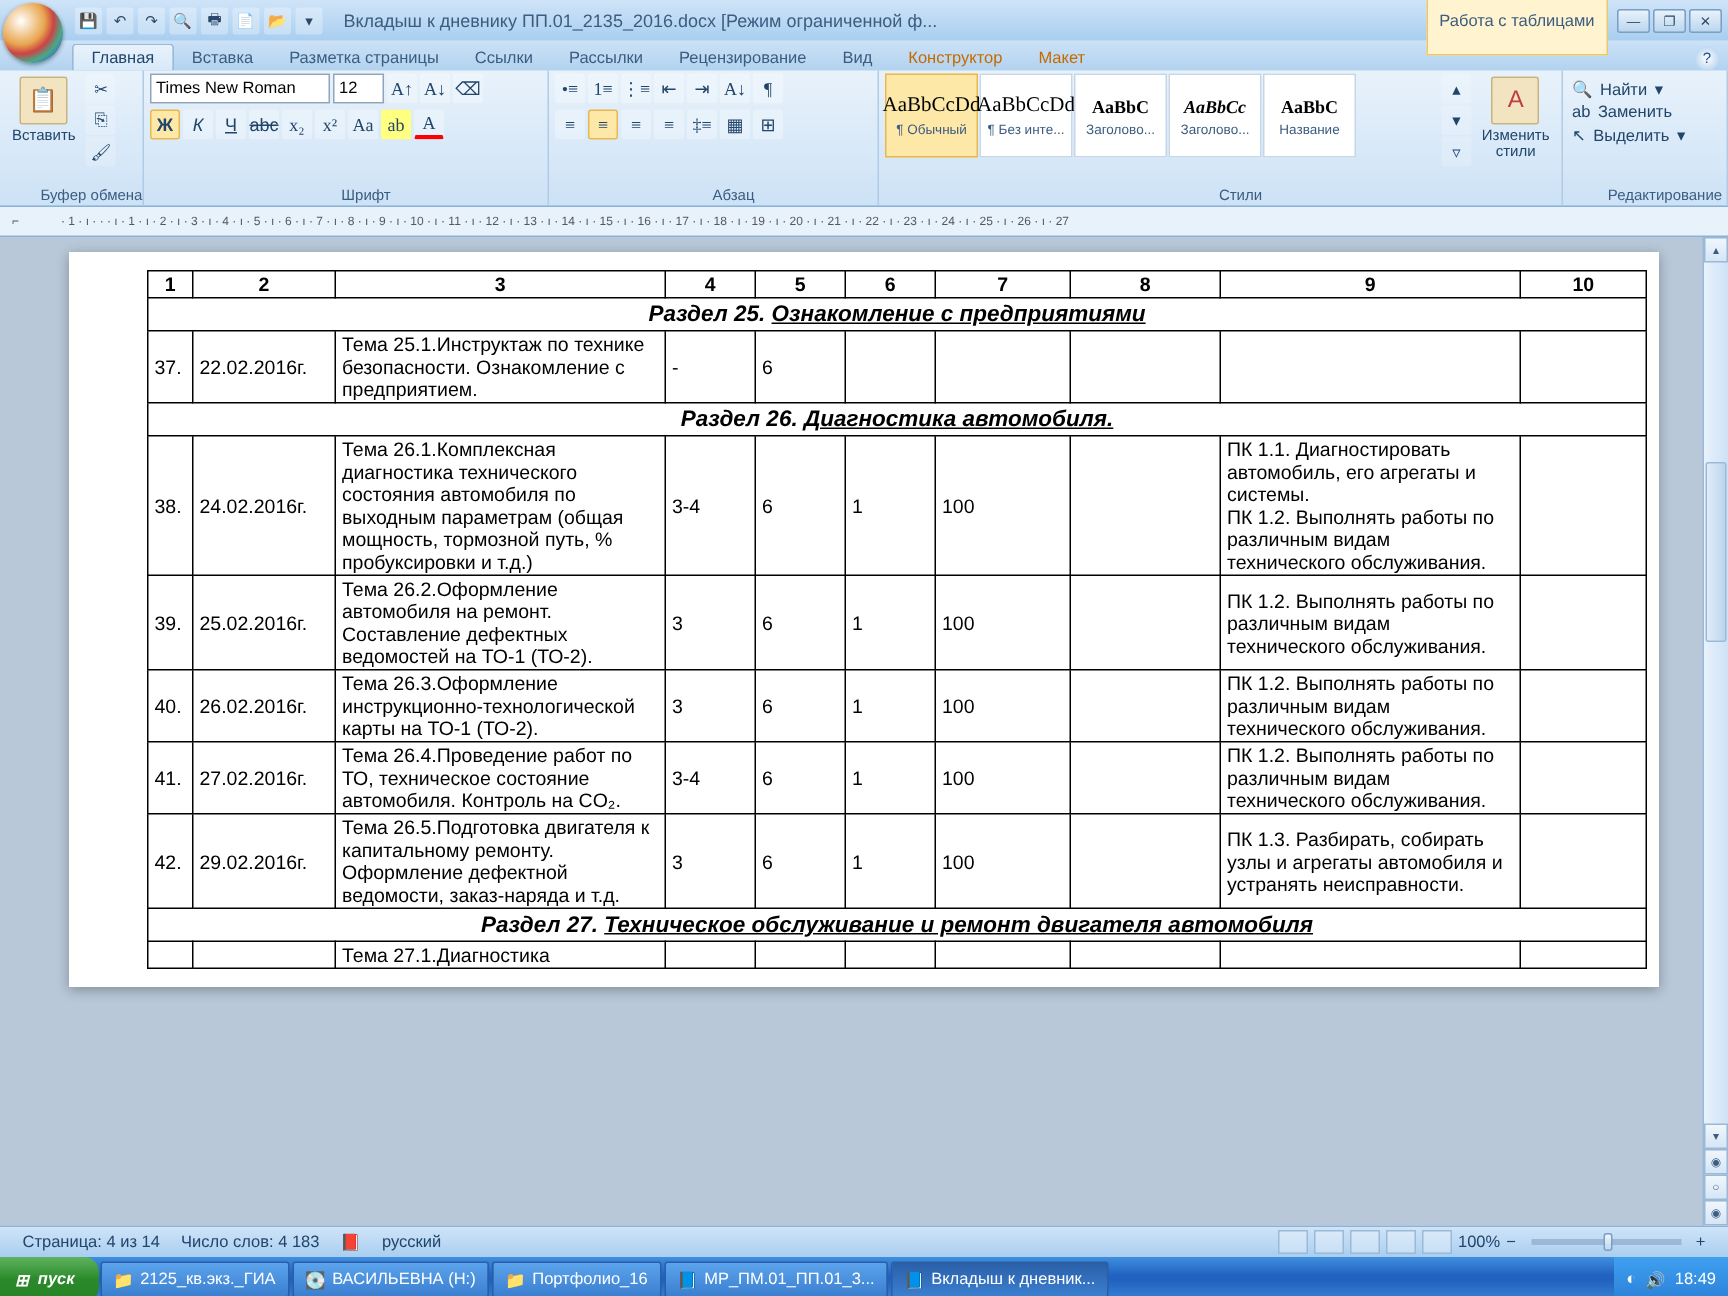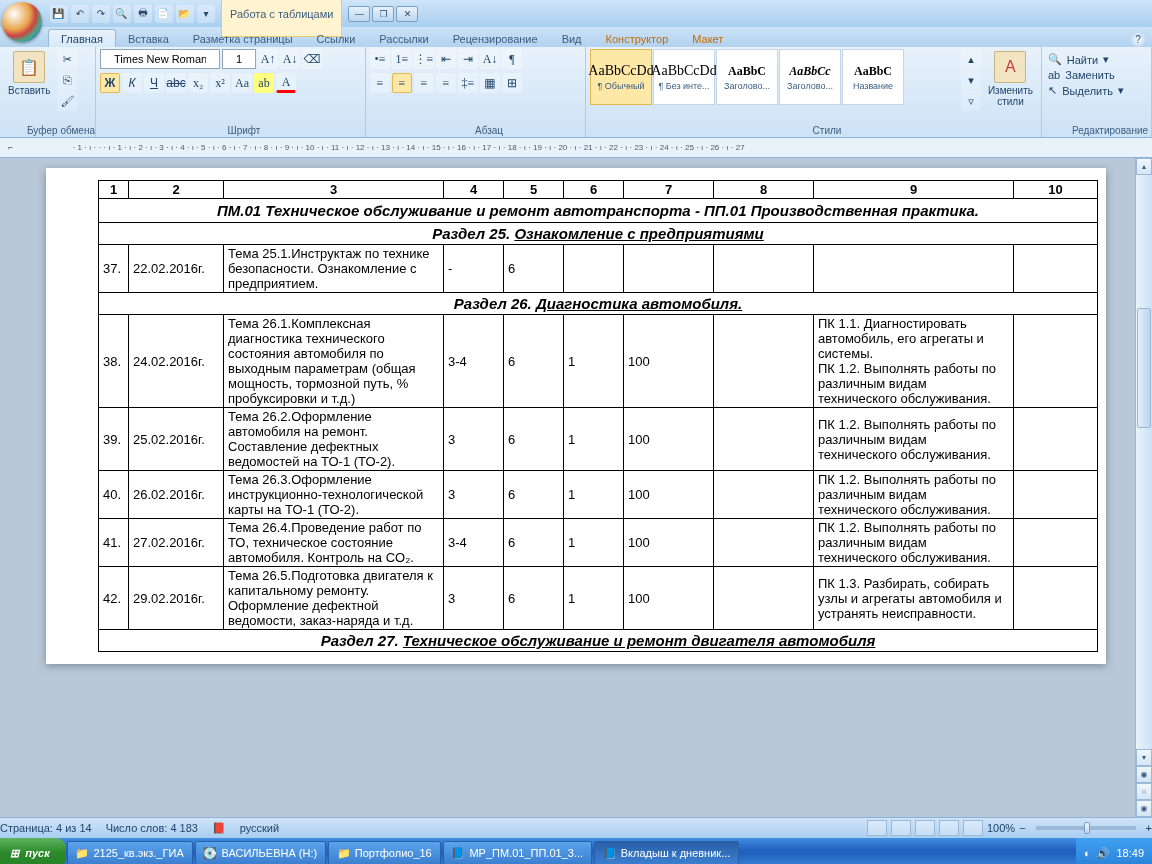--- a/index.html
+++ b/index.html
@@ -18,21 +18,21 @@
 .help-btn{margin-left:auto;margin-right:6px;width:16px;height:16px;background:radial-gradient(circle,#fff,#a3c8ed);border-radius:50%;display:flex;align-items:center;justify-content:center;font-size:10px;color:#1e5189;}
 .ribbon{height:91px;background:linear-gradient(#e8f2fb,#cde2f6);border-bottom:1px solid #8db2d8;display:flex;}
 .ribbon-group{border-right:1px solid #b0cbe6;padding:2px 4px;display:flex;flex-direction:column;position:relative;}
 .group-label{position:absolute;bottom:1px;left:0;right:0;text-align:center;font-size:10px;color:#3b5d80;margin-left:27px;}
 .group-body{flex:1;display:flex;align-items:flex-start;gap:3px;}
 .big-btn{display:flex;flex-direction:column;align-items:center;gap:2px;padding:2px 4px;font-size:10px;color:#21456b;}
 .big-btn-icon{width:32px;height:32px;background:#f2e4c0;border:1px solid #c8b480;border-radius:2px;display:flex;align-items:center;justify-content:center;font-size:16px;}
 .small-col{display:flex;flex-direction:column;gap:1px;}
 .small-btn{width:20px;height:20px;background:rgba(255,255,255,0.2);border-radius:2px;display:flex;align-items:center;justify-content:center;font-size:11px;color:#21456b;}
 .font-row{display:flex;gap:2px;align-items:center;}
-.font-sel{height:20px;background:#fff;border:1px solid #8fa5bc;font-size:11px;padding:1px 13px;}
+.font-sel{height:20px;background:#fff;border:1px solid #8fa5bc;font-size:11px;padding:1px 3px;}
 .fmt-btn{width:20px;height:20px;background:rgba(255,255,255,0.3);border:1px solid transparent;border-radius:2px;display:flex;align-items:center;justify-content:center;font-size:12px;color:#21456b;font-family:"Times New Roman",serif;}
 .fmt-btn.sel{background:#fde8a8;border-color:#e8b850;}
 .styles-gallery{display:flex;gap:1px;flex:1;}
 .style-item{width:62px;height:56px;background:#fff;border:1px solid #c5d6e8;display:flex;flex-direction:column;align-items:center;justify-content:center;font-size:9px;color:#3b5d80;}
 .style-item.sel{border-color:#e8b850;background:#fde8a8;}
 .style-sample{font-family:"Times New Roman",serif;font-size:14px;color:#000;margin-bottom:2px;}
 .style-sample.hd{font-weight:bold;font-size:12px;}
 .ruler-row{height:20px;background:#e8f2fb;border-bottom:1px solid #8db2d8;display:flex;align-items:center;font-size:8px;color:#556;position:relative;}
 .doc-area{height:659px;background:#b8c8d8;overflow:auto;position:relative;}
 .page{width:1060px;margin:10px auto 40px;background:#fff;box-shadow:0 2px 8px rgba(0,0,0,.3);padding:12px 2px;}
@@ -41,21 +41,21 @@
 .doc-table th{font-weight:normal;text-align:center;font-weight:bold;}
 .hdr-row td{text-align:center;font-style:italic;font-weight:bold;font-size:15px;padding:3px;}
 .section-row td{text-align:center;font-style:italic;font-weight:bold;font-size:15px;padding:2px;}
 .section-row .ul{text-decoration:underline;}
 .num{text-align:left;}
 .pk{font-size:10px;}
 .scroll-v{position:absolute;right:0;top:0;bottom:0;width:17px;background:linear-gradient(90deg,#e8f2fb,#cde2f6);border-left:1px solid #9bb8d6;}
 .sv-btn{height:17px;background:linear-gradient(#f0f6fc,#d5e6f6);border:1px solid #9bb8d6;display:flex;align-items:center;justify-content:center;font-size:8px;color:#3b5d80;}
 .sv-thumb{position:absolute;top:150px;left:1px;right:1px;height:120px;background:linear-gradient(90deg,#e0ecf8,#bcd6ee);border:1px solid #9bb8d6;border-radius:2px;}
 .sv-bot{position:absolute;bottom:0;left:0;right:0;}
-.statusbar{height:21px;background:linear-gradient(#cfe4f8,#a9cef0);border-top:1px solid #8db2d8;display:flex;align-items:center;font-size:11px;color:#21456b;padding:0 0;gap:14px;}
+.statusbar{height:21px;background:linear-gradient(#cfe4f8,#a9cef0);border-top:1px solid #8db2d8;display:flex;align-items:center;font-size:11px;color:#21456b;padding:0 15px;gap:14px;}
 .status-right{margin-left:auto;display:flex;align-items:center;gap:4px;}
 .view-btn{width:20px;height:16px;background:rgba(255,255,255,0.3);border:1px solid #9bb8d6;}
 .zoom-slider{width:100px;height:4px;background:#9bb8d6;position:relative;margin:0 6px;}
 .zoom-thumb{position:absolute;left:48px;top:-4px;width:6px;height:12px;background:linear-gradient(#f0f6fc,#bcd6ee);border:1px solid #7a9fc4;border-radius:2px;}
 .taskbar{height:30px;background:linear-gradient(#3f8fe0,#2262c0 40%,#2060be 50%,#3a86d8);display:flex;align-items:center;font-size:11px;color:#fff;}
 .start-btn{height:30px;padding:0 16px 0 10px;background:linear-gradient(#5fb35f,#2a8a2a 50%,#268026);display:flex;align-items:center;gap:6px;font-weight:bold;font-style:italic;border-radius:0 10px 10px 0;}
 .tb-item{height:24px;padding:0 8px;margin:0 1px;background:linear-gradient(#5ba3ec,#3b7fd0);border:1px solid #2a5fa8;border-radius:2px;display:flex;align-items:center;gap:4px;max-width:165px;overflow:hidden;white-space:nowrap;}
 .tb-item.active{background:linear-gradient(#2a5fa8,#3b7fd0);}
 .tray{margin-left:auto;height:30px;background:linear-gradient(#3fa0f0,#2a80d8);display:flex;align-items:center;gap:6px;padding:0 8px;}
 .edit-item{display:flex;align-items:center;gap:5px;font-size:11px;color:#21456b;padding:1px 2px;}
@@ -69,20 +69,21 @@
   <div class="qat">
     <div class="qat-btn">💾</div>
     <div class="qat-btn">↶</div>
     <div class="qat-btn">↷</div>
     <div class="qat-btn">🔍</div>
     <div class="qat-btn">🖶</div>
     <div class="qat-btn">📄</div>
     <div class="qat-btn">📂</div>
     <div class="qat-btn">▾</div>
   </div>
+  <div class="title-text">Вкладыш к дневнику ПП.01_2135_2016.docx [Режим ограниченной ф...</div>
   <div class="title-extra">Работа с таблицами</div>
   <div class="win-btns">
     <div class="win-btn">—</div>
     <div class="win-btn">❐</div>
     <div class="win-btn">✕</div>
   </div>
 </div>
 
 <div class="tabs-row">
   <div class="tab active">Главная</div>
@@ -215,42 +216,39 @@
           <span>Заменить</span>
         </div>
       <div class="edit-item"><span>↖</span><span>Выделить</span> ▾</div>
     </div>
     <div class="group-label">Редактирование</div>
   </div>
 </div>
 
 <div class="ruler-row">
   <span style="margin-left:8px">⌐</span>
-  <span style="margin-left:60px">· 1 · ı · · · ı · 1 · ı · 2 · ı · 3 · ı · 4 · ı · 5 · ı · 6 · ı · 7 · ı · 8 · ı · 9 · ı · 10 · ı · 11 · ı · 12 · ı · 13 · ı · 14 · ı · 15 · ı · 16 · ı · 17 · ı · 18 · ı · 19 · ı · 20 · ı · 21 · ı · 22 · ı · 23 · ı · 24 · ı · 25 · ı · 26 · ı · 27</span>
+  <span style="margin-left:28px">· 1 · ı · · · ı · 1 · ı · 2 · ı · 3 · ı · 4 · ı · 5 · ı · 6 · ı · 7 · ı · 8 · ı · 9 · ı · 10 · ı · 11 · ı · 12 · ı · 13 · ı · 14 · ı · 15 · ı · 16 · ı · 17 · ı · 18 · ı · 19 · ı · 20 · ı · 21 · ı · 22 · ı · 23 · ı · 24 · ı · 25 · ı · 26 · ı · 27</span>
 </div>
 
 <div class="doc-area">
   <div class="page">
     <table class="doc-table">
       <tbody>
           <tr>
         <th style="width:30px">1</th>
         <th style="width:95px">2</th>
         <th style="width:220px">3</th>
         <th style="width:60px">4</th>
         <th style="width:60px">5</th>
         <th style="width:60px">6</th>
         <th style="width:90px">7</th>
         <th style="width:100px">8</th>
         <th style="width:200px">9</th>
         <th>10</th>
       </tr>
-      <tr class="hdr-row">
-            <td colspan="10">ПМ.01 Техническое  обслуживание и ремонт автотранспорта - ПП.01 Производственная практика.</td>
-          </tr>
       <tr class="section-row">
             <td colspan="10"><span>Раздел 25.  </span><span class="ul">Ознакомление с предприятиями</span></td>
           </tr>
       <tr>
         <td class="num">37.</td>
         <td>22.02.2016г.</td>
         <td>Тема 25.1.Инструктаж по технике безопасности. Ознакомление с предприятием.</td>
         <td class="num">-</td>
         <td class="num">6</td>
         <td></td>
@@ -319,20 +317,32 @@
             <td class="num">6</td>
             <td class="num">1</td>
             <td class="num">100</td>
         <td></td>
             <td class="pk" style="white-space:pre-line">ПК 1.3.  Разбирать, собирать узлы и агрегаты автомобиля и устранять неисправности.</td>
             <td></td>
       </tr>
       <tr class="section-row">
             <td colspan="10"><span>Раздел 27. </span><span class="ul">Техническое обслуживание и ремонт двигателя автомобиля</span></td>
           </tr>
+      <tr>
+        <td></td>
+            <td></td>
+            <td>Тема 27.1.Диагностика</td>
+        <td></td>
+            <td></td>
+            <td></td>
+            <td></td>
+            <td></td>
+            <td></td>
+            <td></td>
+      </tr>
     </tbody>
       </table>
   </div>
   <div class="scroll-v">
     <div class="sv-btn">▴</div>
     <div class="sv-thumb"></div>
     <div class="sv-bot">
       <div class="sv-btn">▾</div>
       <div class="sv-btn">◉</div>
       <div class="sv-btn">○</div>

